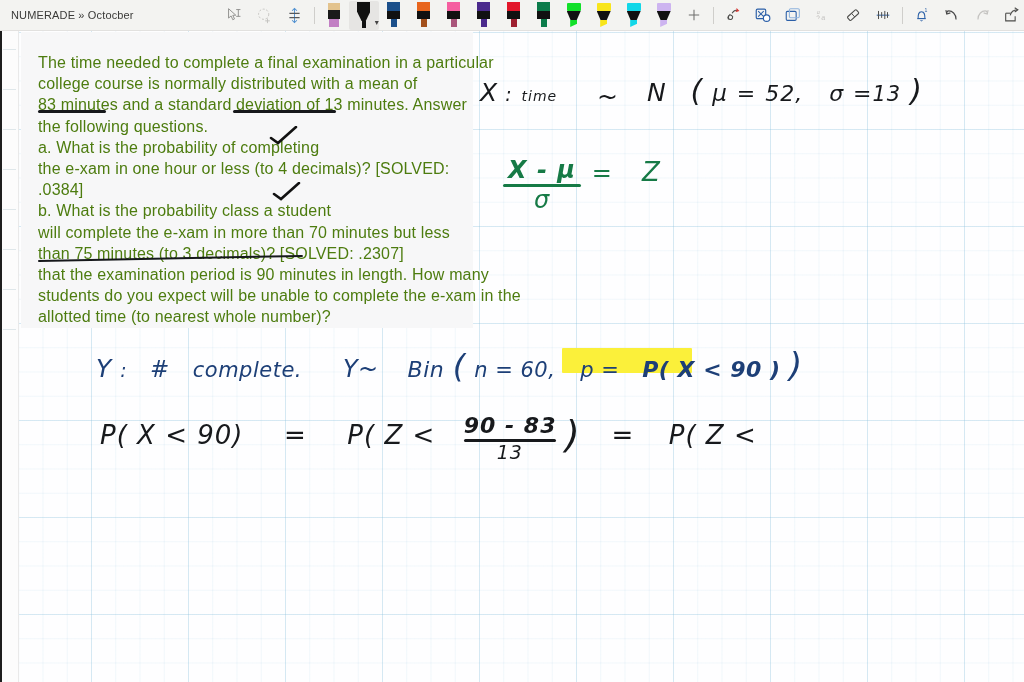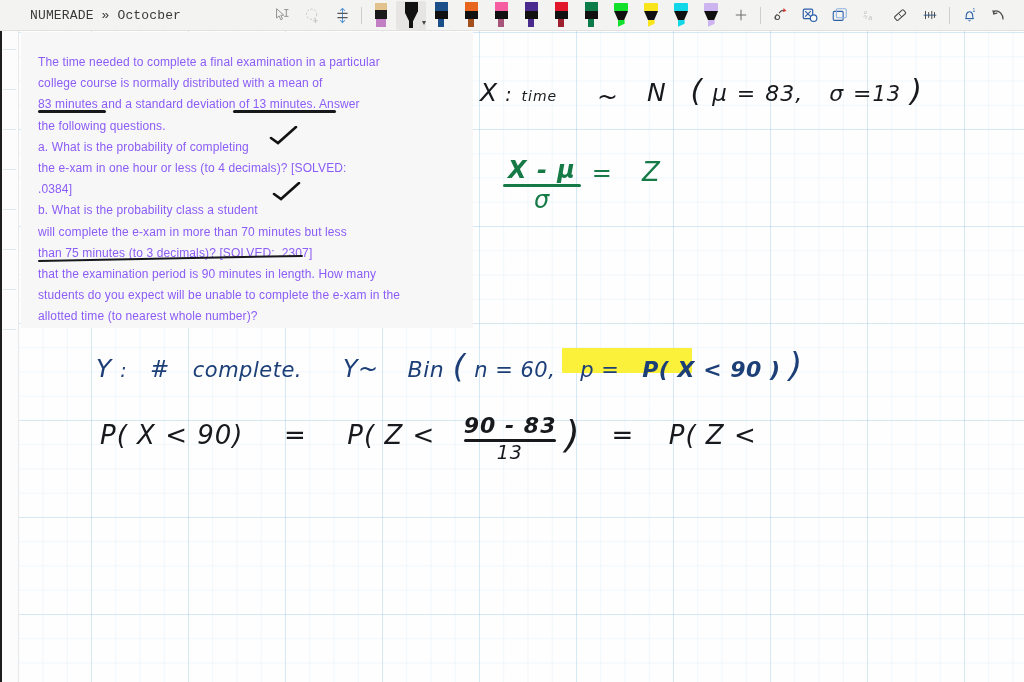--- a/index.html
+++ b/index.html
@@ -14,23 +14,23 @@
   
   .toolbar {
     position: absolute; top: 0; left: 0;
     width: 1024px; height: 31px;
     background: #f3f3f1;
     border-bottom: 1px solid #e2e1df;
     display: flex; align-items: center;
     z-index: 40;
   }
   .tb-title {
-    font-size: 13px; color: #3a3a38;
-    padding-left: 30px; letter-spacing: .15px;
-    white-space: nowrap; line-height: 31px; font-family: Liberation Mono, monospace;
+    font-size: 11px; color: #3a3a38;
+    padding-left: 11px; letter-spacing: .15px;
+    white-space: nowrap; line-height: 31px;
   }
   .tb-tools { display: flex; align-items: center; margin-left: 86px; height: 31px; }
   .tb-btn {
     width: 30px; height: 29px;
     display: flex; align-items: center; justify-content: center;
     position: relative;
   }
   .tb-btn.sel { background: #e6e5e3; border-radius: 2px; }
   .tb-sep { width: 1px; height: 17px; background: #cfcecb; margin: 0 4px; }
 
@@ -105,21 +105,21 @@
 
   
   .card {
     position: absolute; left: 21px; top: 32px;
     width: 452px; height: 296px;
     background: #f7f7f8;
     z-index: 10;
   }
   .card-inner { padding: 20px 18px 0 17px; }
   .qline {
-    font-size: 12px; line-height: 21.2px; color: #8b5cf6;
+    font-size: 16px; line-height: 21.2px; color: #4d7c0f;
     white-space: nowrap; letter-spacing: .01em;
     position: relative;
   }
 
   
   .ink {
     position: absolute; z-index: 20;
     font-family: "DejaVu Sans", sans-serif;
     white-space: nowrap;
     font-style: italic;
@@ -413,21 +413,21 @@
     <span>X</span><span style="font-size:19px;"> </span><span style="font-size:19px;">:</span>
     <span style="font-size:14px;">time</span>
     <span style="display:inline-block; width:22px;"></span>
     <span style="font-size:25px; position:relative; top:4px;">~</span>
     <span style="display:inline-block; width:10px;"></span>
     <span>N</span>
     <span style="display:inline-block; width:6px;"></span>
     <span style="font-size:30px;">(</span>
     <span style="font-size:23px;">μ</span>
     <span style="font-size:22px;">=</span>
-    <span style="font-size:22px;">83</span><span style="font-size:22px;">,</span>
+    <span style="font-size:22px;">52</span><span style="font-size:22px;">,</span>
     <span style="display:inline-block; width:8px;"></span>
     <span style="font-size:22px;">σ</span>
     <span style="font-size:22px;">=</span><span style="font-size:21px;">13</span>
     <span style="font-size:30px;">)</span>
   </div>
 
   <div class="ink ink-green" style="left:503px; top:158px; font-size:24px; letter-spacing:1px;">
     <span class="frac" style="width:78px;">
       <span class="num">X - μ</span>
       <span class="bar"></span>

